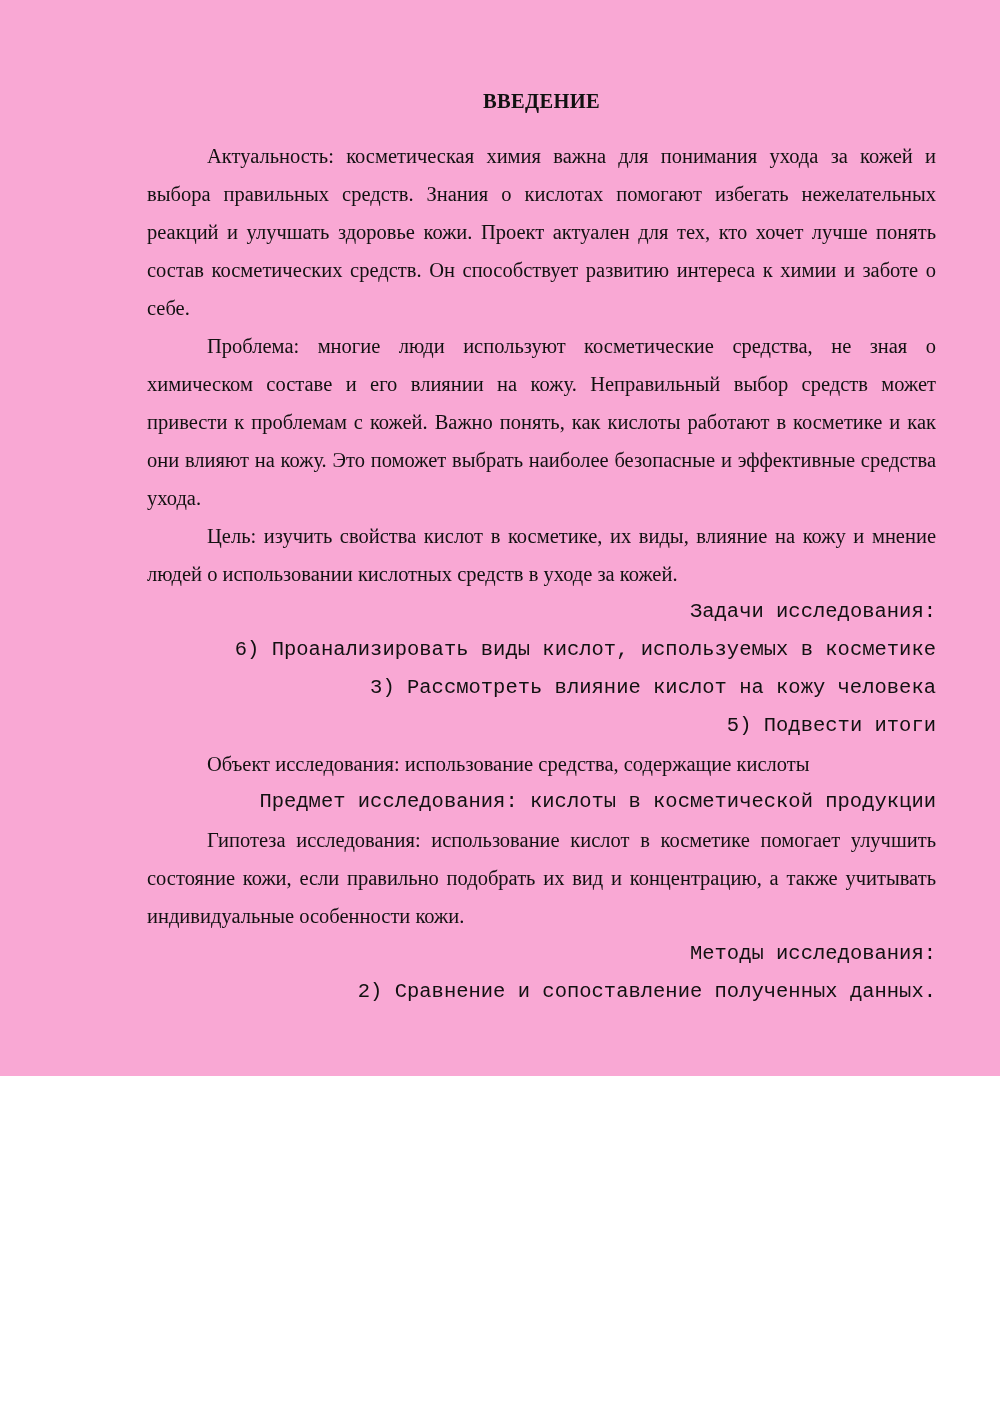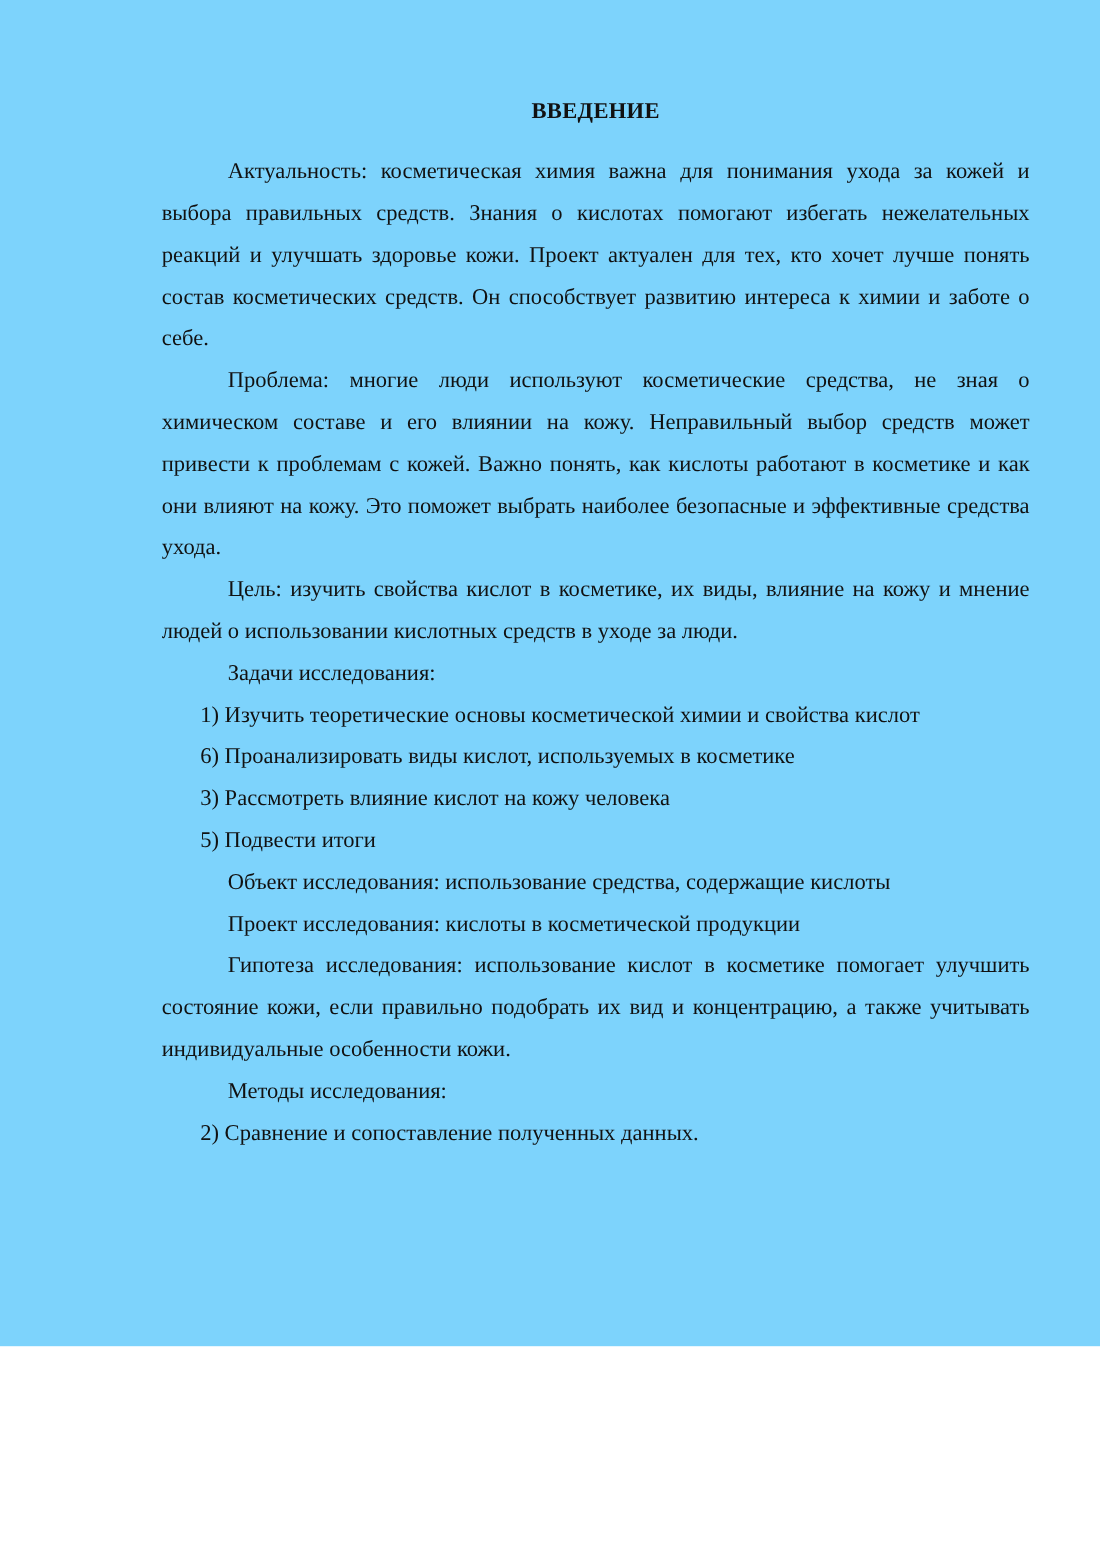--- a/index.html
+++ b/index.html
@@ -8,23 +8,23 @@
     padding: 0;
     background: #ffffff;
   }
   body {
     font-family: "Liberation Serif", "DejaVu Serif", serif;
     color: #111111;
   }
   .page {
     position: relative;
     width: 1000px;
-    height: 1224px;
+    height: 1076px;
     margin: 0 auto;
-    background: #7dd3fc;
+    background: #f9a8d4;
     box-sizing: border-box;
     overflow: hidden;
     padding-left: 19px;
   }
   .content {
     position: absolute;
     left: 147px;
     top: 88px;
     width: 789px;
   }
@@ -43,21 +43,22 @@
     text-justify: inter-word;
     margin: 0 0 0 0;
     text-indent: 60px;
     hyphens: none;
   }
   .para.indent-small {
     text-indent: 35px;
   }
   .para.lead {
     
-    text-align: left;
+    text-align: right;
+    font-family: Liberation Mono, monospace;
   }
   .page-number {
     position: absolute;
     left: 0;
     right: 0;
     top: 1331px;
     text-align: center;
     font-size: 19px;
     color: #5a5a5a;
     line-height: 1;
@@ -68,36 +69,35 @@
 
 <div class="page">
   <div class="content">
 
     <h1 class="doc-title">ВВЕДЕНИЕ</h1>
 
     <p class="para">Актуальность: косметическая химия важна для понимания ухода за кожей и выбора правильных средств. Знания о кислотах помогают избегать нежелательных реакций и улучшать здоровье кожи. Проект актуален для тех, кто хочет лучше понять состав косметических средств. Он способствует развитию интереса к химии и заботе о себе.</p>
 
     <p class="para">Проблема: многие люди используют косметические средства, не зная о химическом составе и его влиянии на кожу. Неправильный выбор средств может привести к проблемам с кожей. Важно понять, как кислоты работают в косметике и как они влияют на кожу. Это поможет выбрать наиболее безопасные и эффективные средства ухода.</p>
 
-    <p class="para">Цель: изучить свойства кислот в косметике, их виды, влияние на кожу и мнение людей о использовании кислотных средств в уходе за люди.</p>
+    <p class="para">Цель: изучить свойства кислот в косметике, их виды, влияние на кожу и мнение людей о использовании кислотных средств в уходе за кожей.</p>
 
     <p class="para lead">Задачи исследования:</p>
 
-    <p class="para indent-small">1)  Изучить теоретические основы косметической химии и свойства кислот</p>
 
     <p class="para indent-small lead">6) Проанализировать виды кислот, используемых в косметике</p>
 
     <p class="para indent-small lead">3) Рассмотреть влияние кислот на кожу человека</p>
 
 
     <p class="para indent-small lead">5) Подвести итоги</p>
 
     <p class="para">Объект исследования: использование средства, содержащие кислоты</p>
 
-    <p class="para lead">Проект исследования: кислоты в косметической продукции</p>
+    <p class="para lead">Предмет исследования: кислоты в косметической продукции</p>
 
     <p class="para">Гипотеза исследования: использование кислот в косметике помогает улучшить состояние кожи, если правильно подобрать их вид и концентрацию, а также учитывать индивидуальные особенности кожи.</p>
 
     <p class="para lead">Методы исследования:</p>
 
 
     <p class="para indent-small lead">2) Сравнение и сопоставление полученных данных.</p>
 
   </div>
 

